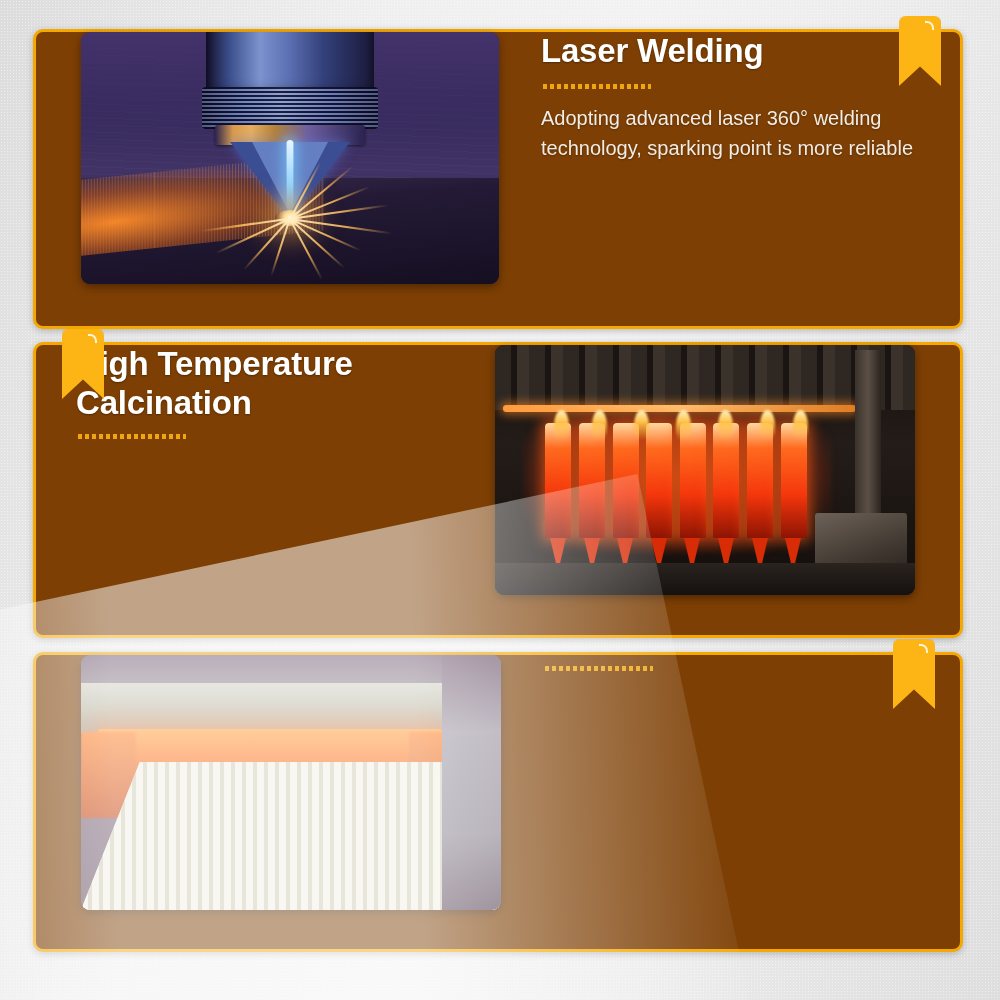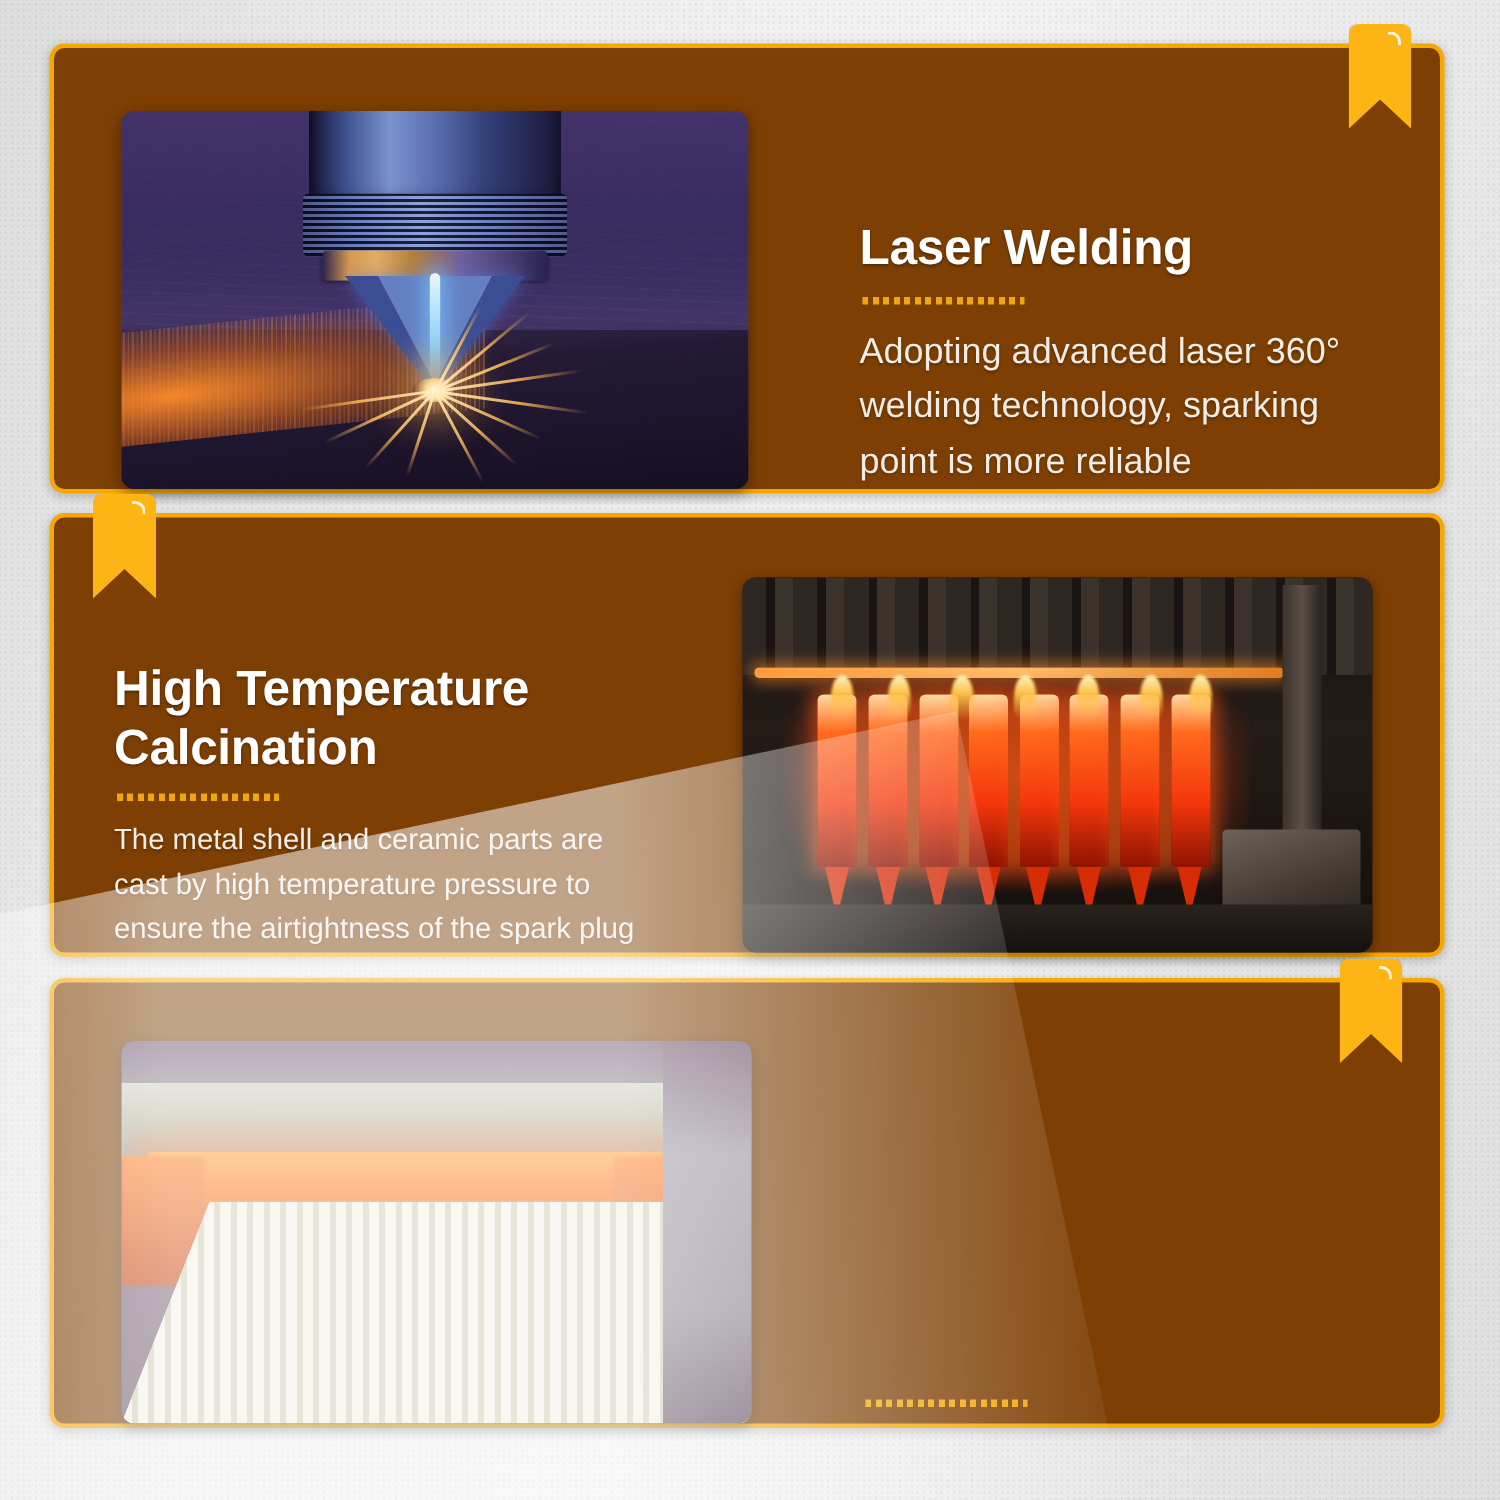--- a/index.html
+++ b/index.html
@@ -68,22 +68,21 @@
 
   #card-1 { left: 33px;  top: 29px;  width: 930px; height: 300px; }
   #card-2 { left: 33px;  top: 342px; width: 930px; height: 296px; }
   #card-3 { left: 33px;  top: 652px; width: 930px; height: 300px; }
 
   .card-inner {
     position: relative;
     width: 100%;
     height: 100%;
     display: flex;
-    align-items: flex-end;
-    gap: 32px;
+    align-items: flex-start;
   }
   .card-inner.reverse { flex-direction: row-reverse; }
 
   
   .photo {
     position: relative;
     width: 418px;
     height: 252px;
     flex: 0 0 auto;
     margin-left: 45px;
@@ -295,21 +294,21 @@
     height: 5px;
     margin: 13px 0 14px 2px;
     width: 108px;
     background-image: repeating-linear-gradient(90deg, #f0a60d 0 4px, transparent 4px 7px);
   }
   #card-2 .dots { margin-top: 11px; margin-bottom: 12px; }
   #card-3 .dots { margin-top: 11px; margin-bottom: 11px; }
 
   .desc {
     color: #f2ece4;
-    font-size: 24px;
+    font-size: 20px;
     line-height: 1.52;
     text-shadow: 0 1px 2px rgba(0,0,0,.3);
   }
   #card-2 .desc, #card-3 .desc { font-size: 19.5px; line-height: 1.52; }
 
   
   .ribbon {
     position: absolute;
     width: 42px;
     height: 70px;
@@ -408,21 +407,20 @@
         <div class="flame" style="left:71%"></div>
         <div class="post"></div>
         <div class="block"></div>
         <div class="base"></div>
       </div>
 
       <div class="textblock">
         <div class="title">High Temperature
 Calcination</div>
         <div class="dots"></div>
-        <div class="desc">The metal shell and ceramic parts are cast by high temperature pressure to ensure the airtightness of the spark plug</div>
       </div>
     </div>
   </div>
 
   <div class="card" id="card-3">
     <div class="ribbon" id="ribbon-3">
       <div class="flag"></div>
       <div class="fold"></div>
     </div>
 

